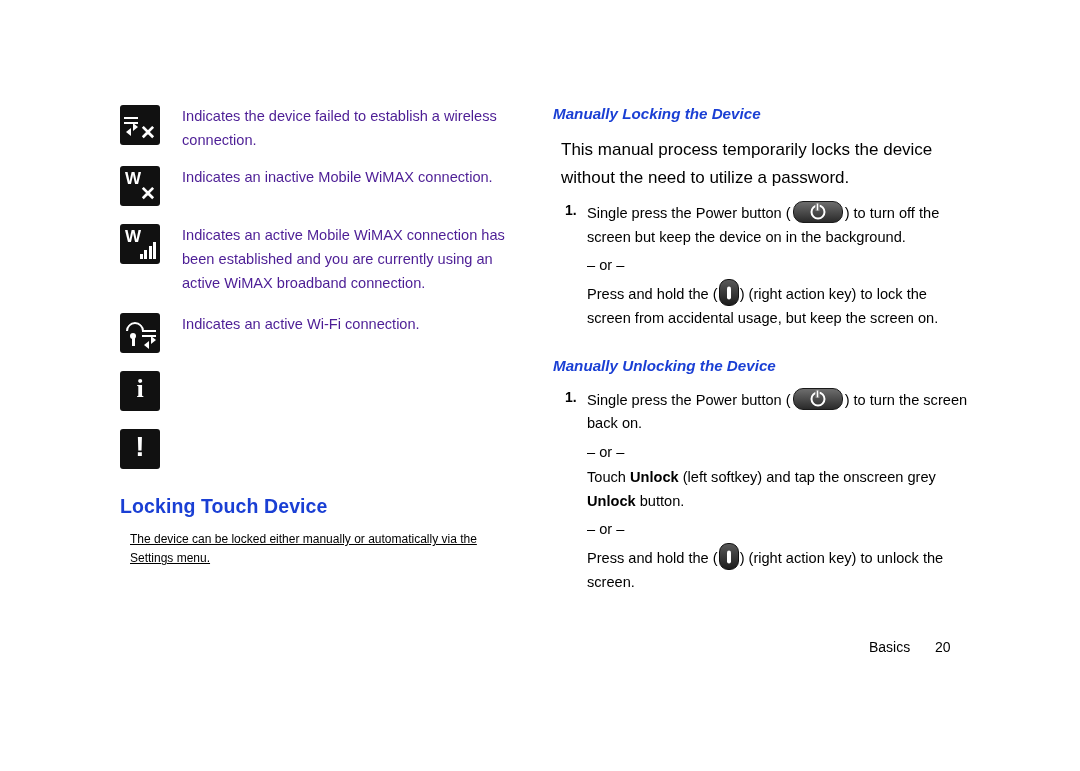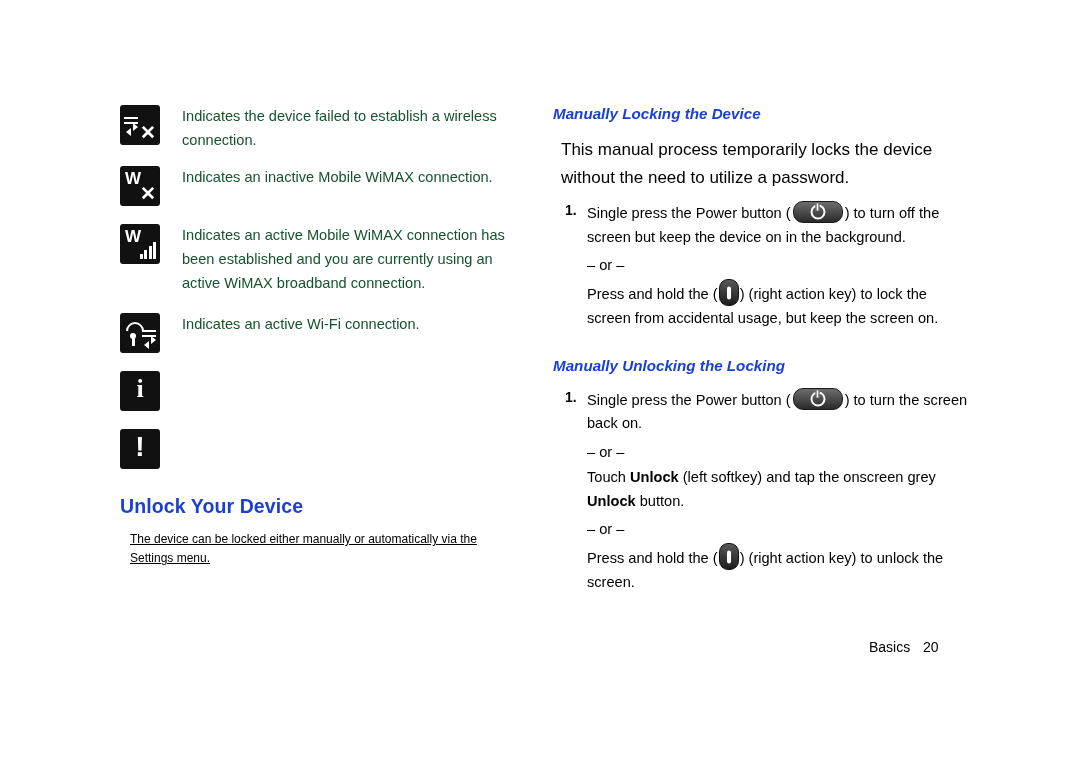--- a/index.html
+++ b/index.html
@@ -45,21 +45,21 @@
     height: 40px;
     background: #111111;
     border-radius: 3px;
     position: relative;
     display: block;
   }
   .icon-text {
     margin-left: 18px;
     font-size: 14.6px;
     line-height: 1.62;
-    color: #14532d;
+    color: #4c1d95;
     max-width: 330px;
   }
 
   
   .glyph {
     position: absolute;
     color: #ffffff;
     font-family: "Liberation Sans", sans-serif;
   }
   .g-w {
@@ -297,21 +297,21 @@
   
   .footer {
     position: absolute;
     left: 869px;
     top: 639px;
     font-size: 14px;
     color: #000;
   }
   .footer .pagenum {
     position: absolute;
-    left: 54px;
+    left: 66px;
     top: 0;
   }
 </style>
 </head>
 <body>
 
 <div class="page">
 
   <div class="left-col">
 
@@ -379,21 +379,21 @@
     </div>
 
     <div class="icon-row" style="margin-bottom:10px;">
       <div class="icon-cell">
         <span class="icon-box">
           <span class="glyph g-excl">!</span>
         </span>
       </div>
     </div>
 
-    <h2 class="section-head">Unlock Your Device</h2>
+    <h2 class="section-head">Locking Touch Device</h2>
     <div class="body-para">The device can be locked either manually or automatically via the Settings menu.</div>
   </div>
 
   <div class="right-col">
 
     <h3 class="sub-head">Manually Locking the Device</h3>
 
     <div class="r-para">This manual process temporarily locks the device without the need to utilize a password.</div>
 
     <div class="num-item">
@@ -402,21 +402,21 @@
         <span>Single press the Power button (</span><span class="btn-power"><span class="pwr"></span></span><span>) to turn off the screen but keep the device on in the background.</span>
       </div>
     </div>
 
     <div class="or-line">– or –</div>
 
     <div class="cont-line">
       <span>Press and hold the (</span><span class="btn-action"><span class="bar"></span></span><span>) (right action key) to lock the screen from accidental usage, but keep the screen on.</span>
     </div>
 
-    <h3 class="sub-head spaced">Manually Unlocking the Locking</h3>
+    <h3 class="sub-head spaced">Manually Unlocking the Device</h3>
 
     <div class="num-item">
       <div class="num">1.</div>
       <div class="num-body">
         <span>Single press the Power button (</span><span class="btn-power"><span class="pwr"></span></span><span>) to turn the screen back on.</span>
       </div>
     </div>
 
     <div class="or-line">– or –</div>
 

